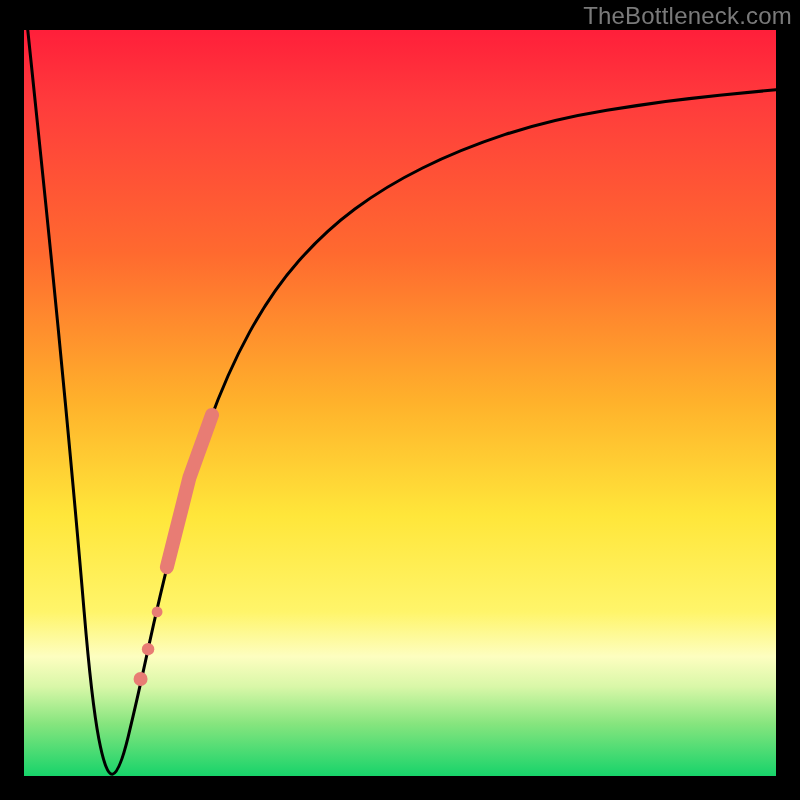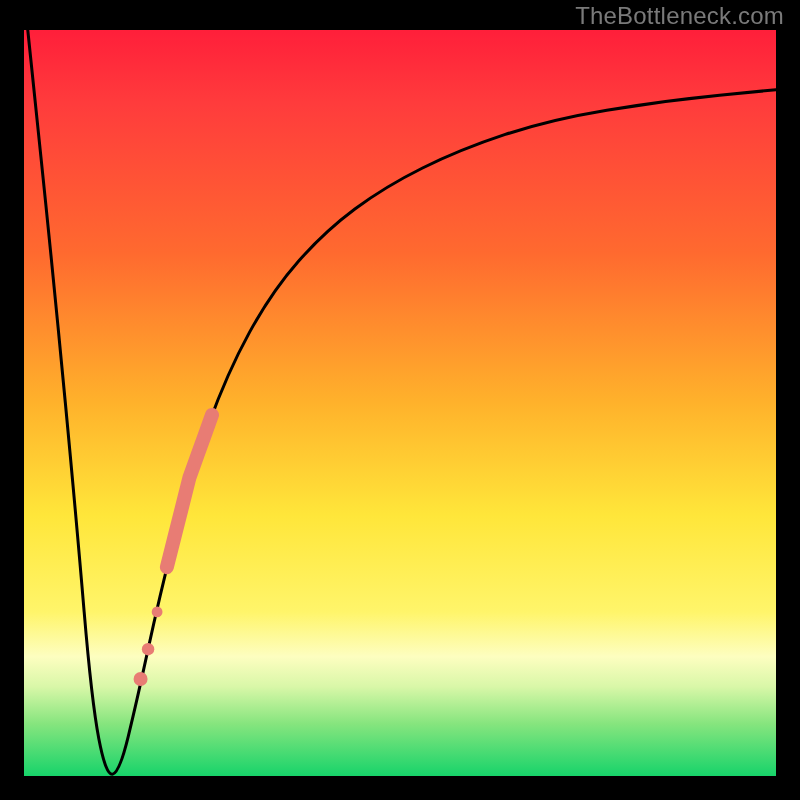--- a/index.html
+++ b/index.html
@@ -12,21 +12,21 @@
   }
   .frame {
     position: relative;
     width: 800px;
     height: 800px;
     background: #000;
   }
   .watermark {
     position: absolute;
     top: 2px;
-    right: 16px;
+    right: 8px;
     color: #7a7a7a;
     font-size: 24px;
     font-weight: 400;
     letter-spacing: 0.2px;
     z-index: 10;
   }
   .plot-area {
     position: absolute;
     left: 24px;
     top: 30px;

